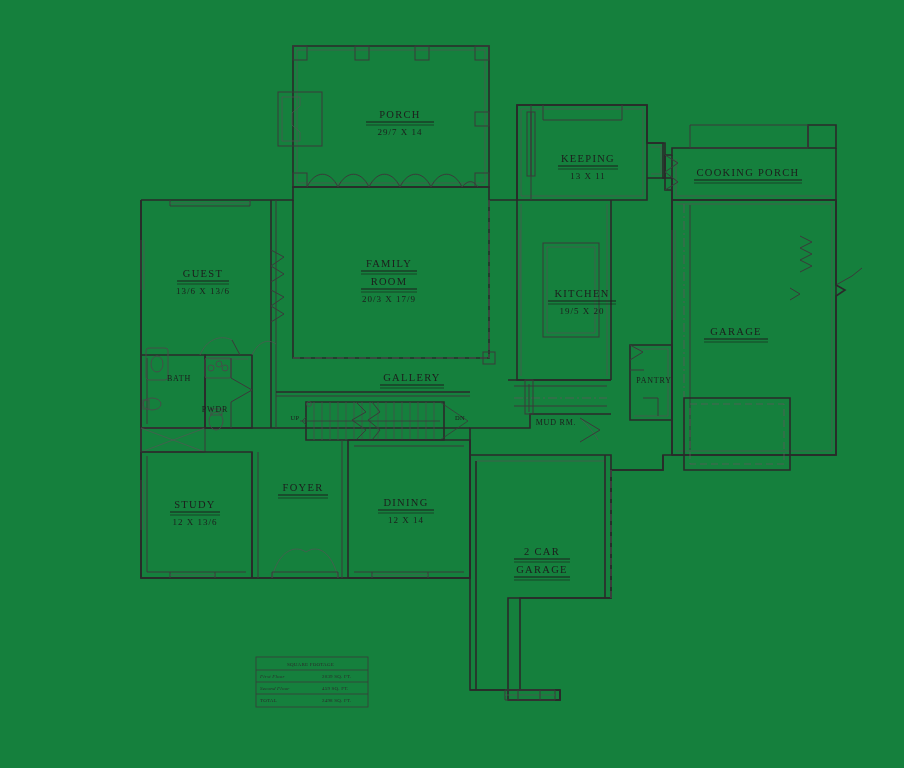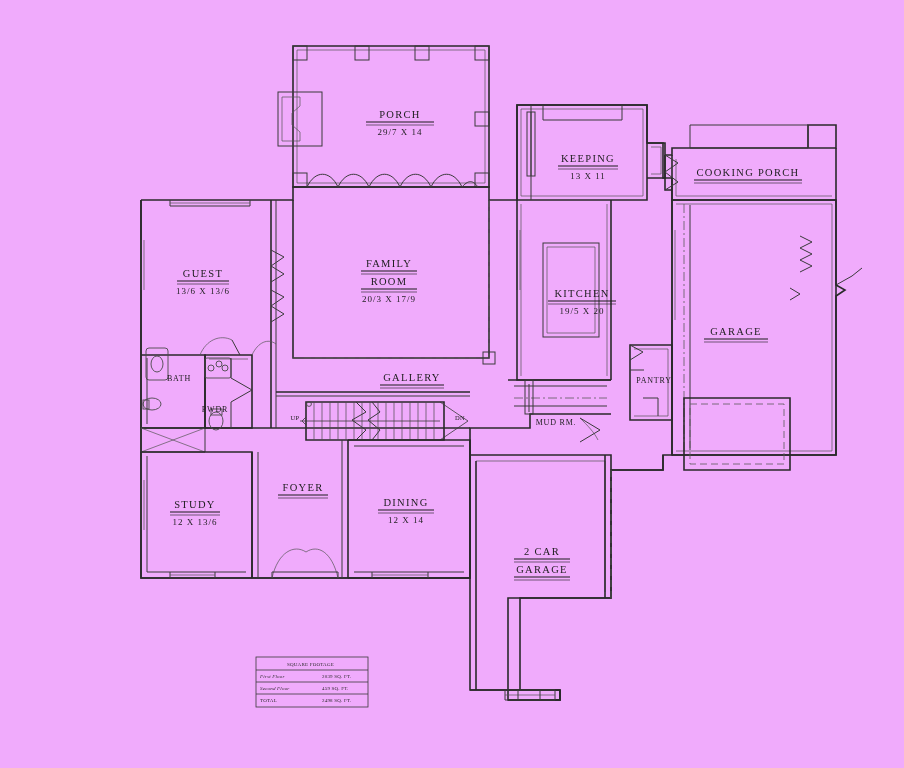--- a/index.html
+++ b/index.html
@@ -1,18 +1,18 @@
 <!DOCTYPE html>
 <html><head>
 <meta charset="utf-8">
 <style>
   html,body{margin:0;padding:0;background:#ffffff;}
   body{width:904px;height:768px;overflow:hidden;
        font-family:"Liberation Serif", serif;}
-  #plan-root{position:relative;width:904px;height:768px;background:#f0abfc;}
+  #plan-root{position:relative;width:904px;height:768px;background:#15803d;}
   svg#floorplan{position:absolute;left:0;top:0;width:904px;height:768px;display:block;}
   .wall{fill:none;stroke:#2a2a2a;stroke-width:1.6;}
   .wall-thin{fill:none;stroke:#3a3a3a;stroke-width:1;}
   .wall-hair{fill:none;stroke:#555;stroke-width:0.7;}
   .fix{fill:none;stroke:#4a4a4a;stroke-width:0.9;}
   .dash{fill:none;stroke:#5a5a5a;stroke-width:0.8;stroke-dasharray:7 4;}
   .dashdot{fill:none;stroke:#5a5a5a;stroke-width:0.8;stroke-dasharray:9 3 2 3;}
   .hatch{fill:none;stroke:#4a4a4a;stroke-width:0.7;}
   .lbl{font-family:"Liberation Serif", serif;fill:#1d1d1d;
        text-anchor:middle;letter-spacing:1.3px;}

